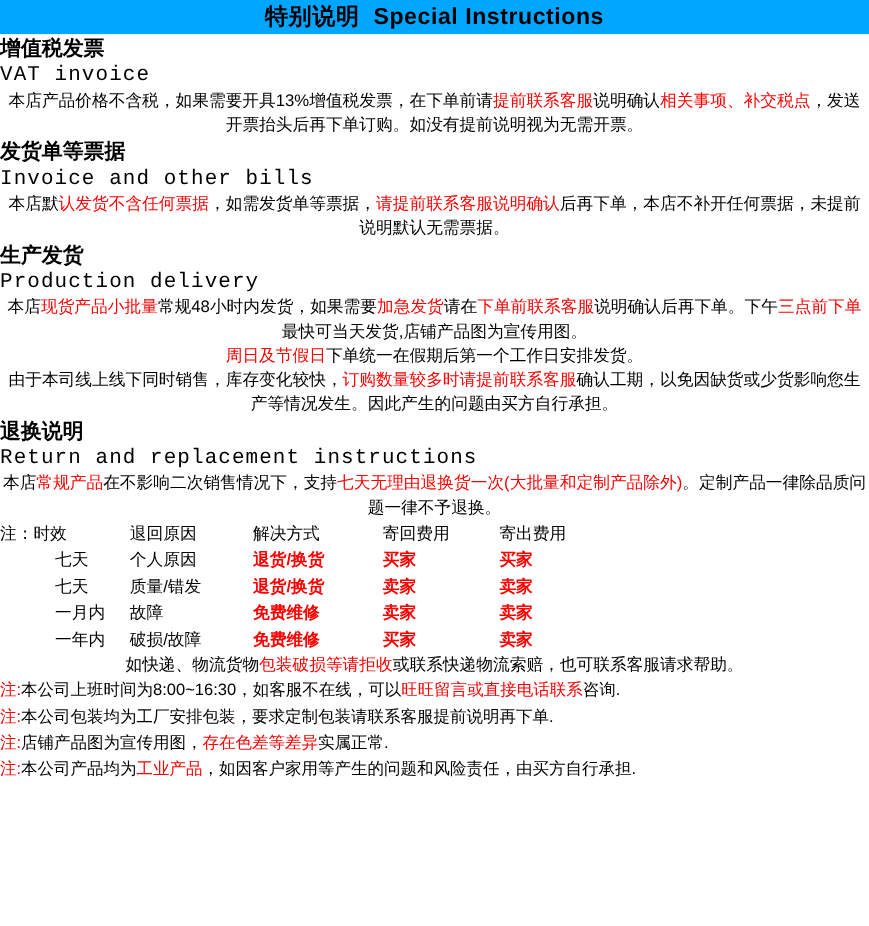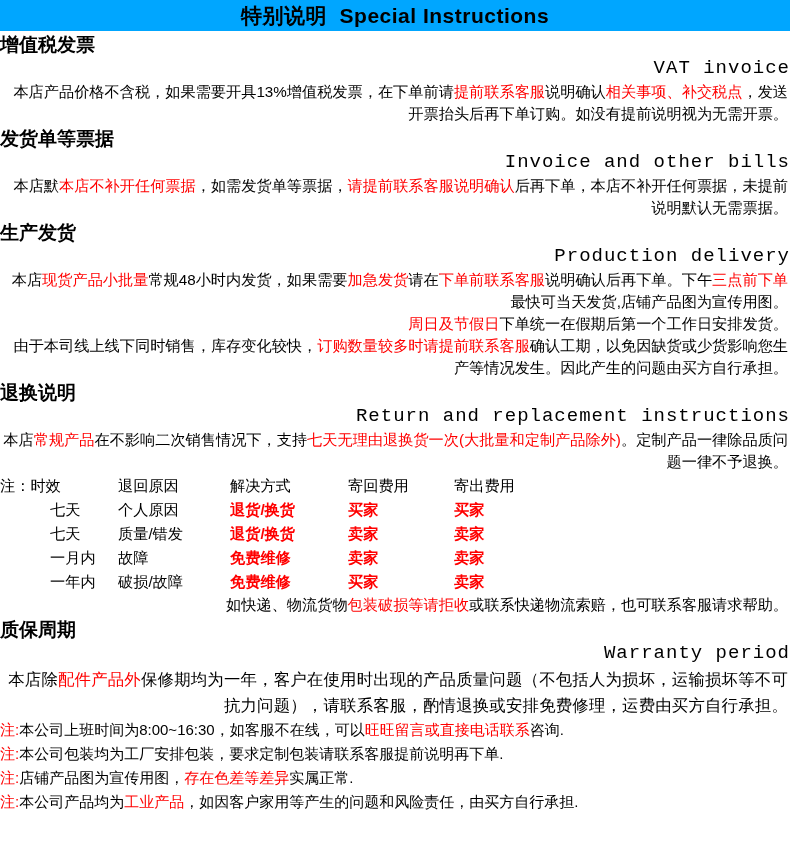--- a/index.html
+++ b/index.html
@@ -45,33 +45,33 @@
   
   .sec-cn {
     text-align: left;
     font-weight: bold;
     font-size: 19px;
     line-height: 23px;
     margin: 2px 0 0 0;
     font-family: "Liberation Serif", "DejaVu Serif", serif;
   }
   .sec-en {
-    text-align: right;
+    text-align: left;
     font-size: 19px;
     line-height: 24px;
-    margin: 0 0 1px 0;
+    margin: 0 16px 1px 0;
     letter-spacing: 1px;
     font-family: "Liberation Mono", "DejaVu Sans Mono", monospace;
   }
 
   
   .para {
     font-size: 15.2px;
     line-height: 22px;
-    text-align: right;
+    text-align: center;
     margin: 0;
     padding: 0 2px;
     font-family: "Liberation Sans", "DejaVu Sans", sans-serif;
     word-break: break-all;
   }
   .para.wide {
     font-size: 16.4px;
     line-height: 26px;
     letter-spacing: 0.2px;
   }
@@ -129,21 +129,21 @@
 
   <div>
     <div class="sec-cn">增值税发票</div>
     <div class="sec-en">VAT invoice</div>
     <p class="para"><span class="blk">本店产品价格不含税，如果需要开具13%增值税发票，在下单前请</span><span class="red">提前联系客服</span><span class="blk">说明确认</span><span class="red">相关事项、补交税点</span><span class="blk">，发送开票抬头后再下单订购。如没有提前说明视为无需开票。</span></p>
   </div>
 
   <div>
     <div class="sec-cn">发货单等票据</div>
     <div class="sec-en">Invoice and other bills</div>
-    <p class="para"><span class="blk">本店默</span><span class="red">本店不补开任何票据</span><span class="blk">，如需发货单等票据，</span><span class="red">请提前联系客服说明确认</span><span class="blk">后再下单，本店不补开任何票据，未提前说明默认无需票据。</span></p>
+    <p class="para"><span class="blk">本店默</span><span class="red">认发货不含任何票据</span><span class="blk">，如需发货单等票据，</span><span class="red">请提前联系客服说明确认</span><span class="blk">后再下单，本店不补开任何票据，未提前说明默认无需票据。</span></p>
   </div>
 
   <div>
     <div class="sec-cn">生产发货</div>
     <div class="sec-en">Production delivery</div>
     <p class="para"><span class="blk">本店</span><span class="red">现货产品小批量</span><span class="blk">常规48小时内发货，如果需要</span><span class="red">加急发货</span><span class="blk">请在</span><span class="red">下单前联系客服</span><span class="blk">说明确认后再下单。下午</span><span class="red">三点前下单</span><span class="blk">最快可当天发货,店铺产品图为宣传用图。</span></p>
     <p class="para"><span class="red">周日及节假日</span><span class="blk">下单统一在假期后第一个工作日安排发货。</span></p>
     <p class="para"><span class="blk">由于本司线上线下同时销售，库存变化较快，</span><span class="red">订购数量较多时请提前联系客服</span><span class="blk">确认工期，以免因缺货或少货影响您生产等情况发生。因此产生的问题由买方自行承担。</span></p>
   </div>
 
@@ -188,25 +188,20 @@
           <td class="c2 red">免费维修</td>
           <td class="c3 red">买家</td>
           <td class="c4 red">卖家</td>
         </tr>
       </tbody>
     </table>
 
     <p class="para"><span class="blk">如快递、物流货物</span><span class="red">包装破损等请拒收</span><span class="blk">或联系快递物流索赔，也可联系客服请求帮助。</span></p>
   </div>
 
-  <div>
-    <div class="sec-cn">质保周期</div>
-    <div class="sec-en">Warranty period</div>
-    <p class="para wide"><span class="blk">本店除</span><span class="red">配件产品外</span><span class="blk">保修期均为一年，客户在使用时出现的产品质量问题（不包括人为损坏，运输损坏等不可抗力问题），请联系客服，酌情退换或安排免费修理，运费由买方自行承担。</span></p>
-  </div>
 
   <div>
 
     <div class="note-line"><span class="note-label">注:</span><span class="blk">本公司上班时间为8:00~16:30，如客服不在线，可以</span><span class="red">旺旺留言或直接电话联系</span><span class="blk">咨询.</span></div>
 
     <div class="note-line"><span class="note-label">注:</span><span class="blk">本公司包装均为工厂安排包装，要求定制包装请联系客服提前说明再下单.</span><span class="red"></span><span class="blk"></span></div>
 
     <div class="note-line"><span class="note-label">注:</span><span class="blk">店铺产品图为宣传用图，</span><span class="red">存在色差等差异</span><span class="blk">实属正常.</span></div>
 
     <div class="note-line"><span class="note-label">注:</span><span class="blk">本公司产品均为</span><span class="red">工业产品</span><span class="blk">，如因客户家用等产生的问题和风险责任，由买方自行承担.</span></div>

